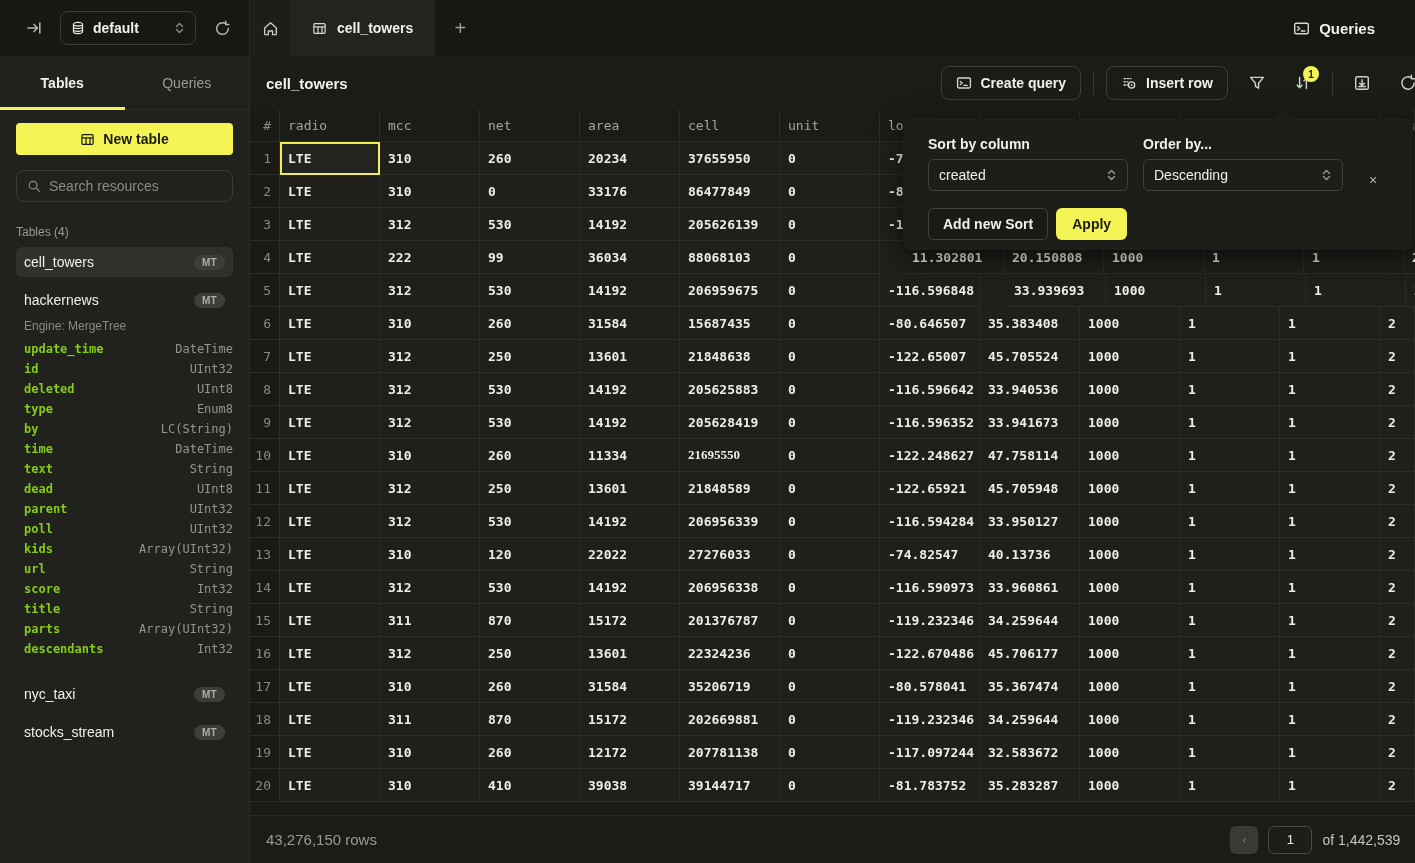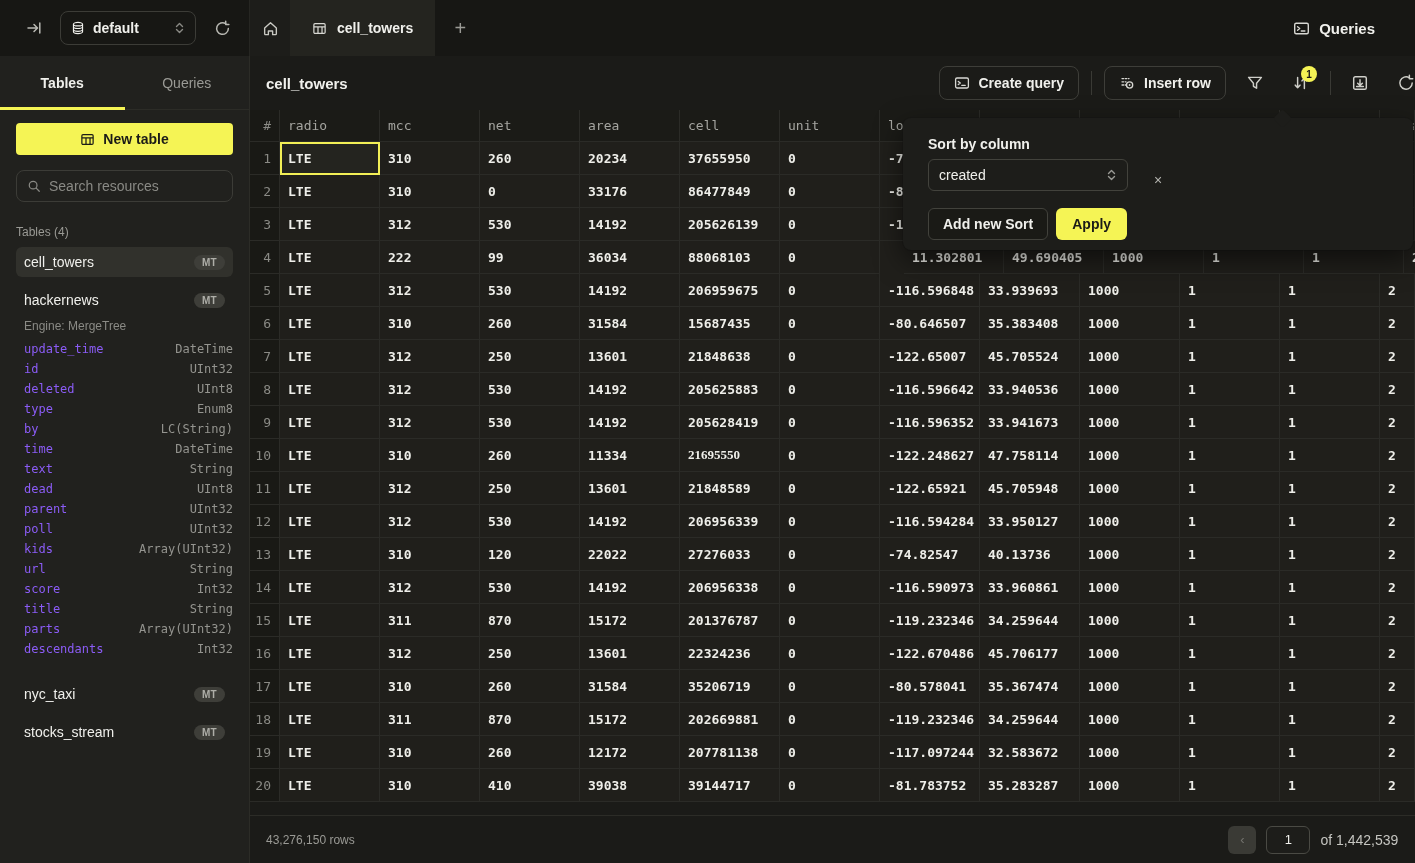--- a/index.html
+++ b/index.html
@@ -38,21 +38,21 @@
   .search-box { margin-top:15px; height:32px; border:1px solid #3c3c37; border-radius:8px; display:flex; align-items:center; gap:8px; padding:0 10px; color:#8a8a85; }
   .search-box input { flex:1; background:none; border:none; outline:none; color:#e8e8e3; font-size:14px; font-family:"Liberation Sans", sans-serif; }
   .search-box input::placeholder { color:#8a8a85; }
   .side-section { margin-top:23px; font-size:12px; color:#9a9a95; }
   .tbl-item { margin-top:8px; height:30px; display:flex; align-items:center; justify-content:space-between; padding:0 8px; border-radius:6px; cursor:pointer; }
   .tbl-item.selected { background:#31312c; }
   .tbl-item .tname { font-size:14px; color:#f0f0ec; font-weight:500; }
   .mt-badge { background:#3e3e39; color:#aeaea8; font-size:10px; font-weight:700; padding:2px 8px; border-radius:9px; letter-spacing:.3px; }
   .engine-line { margin:4px 0 6px; padding-left:8px; font-size:12px; color:#8a8a85; }
   .schema-row { height:20px; display:flex; justify-content:space-between; align-items:center; padding-left:8px; font-family:"DejaVu Sans Mono", monospace; font-size:12px; }
-  .schema-row .fname { color:#8b5cf6; }
+  .schema-row .fname { color:#84cc16;font-weight:bold; }
   .schema-row .ftype { color:#94948f; }
   .gap12 { height:12px; }
 
   
   .main { flex:1; display:flex; flex-direction:column; position:relative; background:#1b1b18; }
   .main-header { height:54px; flex:0 0 54px; display:flex; align-items:center; padding:0 16px; }
   .page-title { font-size:15px; font-weight:700; }
   .mh-actions { margin-left:auto; display:flex; align-items:center; gap:12px; }
   .ui-btn { height:34px; display:flex; align-items:center; gap:9px; padding:0 14px; background:none; border:1px solid #3e3e39; border-radius:8px; color:#f0f0ec; font-size:14px; font-weight:600; cursor:pointer; }
   .v-divider { width:1px; height:24px; background:#3a3a35; }
@@ -77,21 +77,21 @@
   .popup-label { font-size:14px; font-weight:700; margin-bottom:7px; }
   .popup-select { height:32px; border:1px solid #42423c; border-radius:6px; display:flex; align-items:center; padding:0 10px; cursor:pointer; color:#f0f0ec; font-size:14px; }
   .popup-select .val { flex:1; }
   .popup-x { align-self:flex-end; height:32px; width:30px; background:none; border:none; color:#b5b5b0; font-size:14px; cursor:pointer; }
   .popup-actions { margin-top:12px; display:flex; gap:8px; }
   .add-sort-btn { height:32px; padding:0 14px; background:#1a1a16; border:1px solid #42423c; border-radius:6px; color:#f0f0ec; font-size:14px; font-weight:600; cursor:pointer; }
   .apply-btn { height:32px; padding:0 16px; background:#f5f455; border:none; border-radius:6px; color:#1b1b17; font-size:14px; font-weight:600; cursor:pointer; }
 
   
   .footerbar { height:48px; flex:0 0 48px; border-top:1px solid #2c2c27; display:flex; align-items:center; padding:0 10px 0 16px; background:#1b1b18; }
-  .rows-count { font-size:12px; color:#9a9a95; }
+  .rows-count { font-size:15px; color:#9a9a95; }
   .pager { margin-left:auto; display:flex; align-items:center; gap:10px; }
   .pg-prev { width:28px; height:28px; background:#3a3a35; border:none; border-radius:6px; color:#73736e; font-size:13px; cursor:pointer; }
   .pg-input { width:44px; height:28px; background:#1d1d1a; border:1px solid #4a4a44; border-radius:6px; color:#f0f0ec; font-size:13px; text-align:center; font-family:"Liberation Sans", sans-serif; }
   .pg-total { font-size:14px; color:#c5c5c0; }
   .pg-next { background:none; border:none; color:#c5c5c0; font-size:14px; cursor:pointer; padding:4px 8px; }
 </style>
 </head>
 <body>
 
 <div class="app">
@@ -404,36 +404,36 @@
             </div>
             <div class="grow">
               <div class="gcell numcol" style="width: 30px;">4</div>
               <div class="gcell" style="width: 100px;">LTE</div>
               <div class="gcell" style="width: 100px;">222</div>
               <div class="gcell" style="width: 100px;">99</div>
               <div class="gcell" style="width: 100px;">36034</div>
               <div class="gcell" style="width: 100px;">88068103</div>
               <div class="gcell" style="width: 100px;">0</div>
               <div class="gcell" style="width: 100px; margin-left: 24px;">11.302801</div>
-              <div class="gcell" style="width: 100px;">49.690405</div>
+              <div class="gcell" style="width: 100px;">20.150808</div>
               <div class="gcell" style="width: 100px;">1000</div>
               <div class="gcell" style="width: 100px;">1</div>
               <div class="gcell" style="width: 100px;">1</div>
               <div class="gcell" style="width: 35px;">2</div>
             </div>
             <div class="grow">
               <div class="gcell numcol" style="width: 30px;">5</div>
               <div class="gcell" style="width: 100px;">LTE</div>
               <div class="gcell" style="width: 100px;">312</div>
               <div class="gcell" style="width: 100px;">530</div>
               <div class="gcell" style="width: 100px;">14192</div>
               <div class="gcell" style="width: 100px;">206959675</div>
               <div class="gcell" style="width: 100px;">0</div>
               <div class="gcell" style="width: 100px;">-116.596848</div>
-              <div class="gcell" style="width: 100px;">33.939693</div>
+              <div class="gcell" style="width: 100px; margin-left: 26px;">33.939693</div>
               <div class="gcell" style="width: 100px;">1000</div>
               <div class="gcell" style="width: 100px;">1</div>
               <div class="gcell" style="width: 100px;">1</div>
               <div class="gcell" style="width: 35px;">2</div>
             </div>
             <div class="grow">
               <div class="gcell numcol" style="width: 30px;">6</div>
               <div class="gcell" style="width: 100px;">LTE</div>
               <div class="gcell" style="width: 100px;">310</div>
               <div class="gcell" style="width: 100px;">260</div>
@@ -667,20 +667,31 @@
             <div class="popup-label">Sort by column</div>
             <div class="popup-select">
               <span class="val">created</span>
               <span style="color:#9a9a95;">
                 <svg width="11" height="12" viewBox="0 0 10 12" fill="none" stroke="currentColor" stroke-width="1.4" stroke-linecap="round" stroke-linejoin="round">
                     <path d="M2 4.5L5 1.5l3 3M2 7.5l3 3 3-3"></path>
                   </svg>
               </span>
             </div>
           </div>
+          <div class="popup-col">
+            <div class="popup-label">Order by...</div>
+            <div class="popup-select">
+              <span class="val">Descending</span>
+              <span style="color:#9a9a95;">
+                <svg width="11" height="12" viewBox="0 0 10 12" fill="none" stroke="currentColor" stroke-width="1.4" stroke-linecap="round" stroke-linejoin="round">
+                    <path d="M2 4.5L5 1.5l3 3M2 7.5l3 3 3-3"></path>
+                  </svg>
+              </span>
+            </div>
+          </div>
           <button class="popup-x" style="margin-top:28px;">
             <span>×</span>
           </button>
         </div>
         <div class="popup-actions">
           <button class="add-sort-btn">Add new Sort</button>
           <button class="apply-btn">Apply</button>
         </div>
       </div>
 

